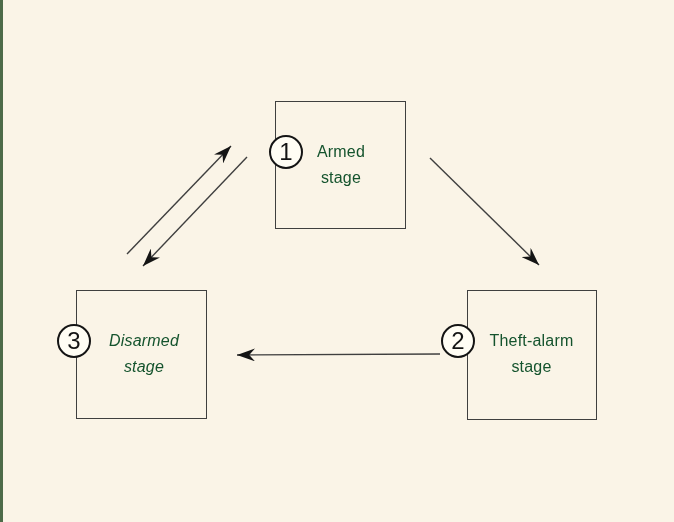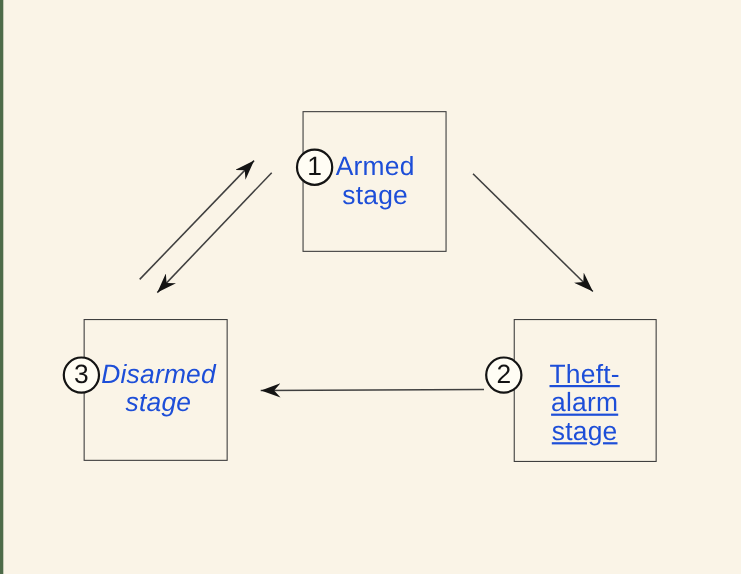--- a/index.html
+++ b/index.html
@@ -49,28 +49,28 @@
     display: flex;
     align-items: center;
     justify-content: center;
     line-height: 1;
   }
   .badge-1 { left: 269px; top: 135px; }
   .badge-2 { left: 441px; top: 324px; }
   .badge-3 { left:  57px; top: 324px; }
   .stage-label {
     position: absolute;
-    color: #1d4ed8;
-    font-size: 24px;
+    color: #14532d;
+    font-size: 16px;
     line-height: 26px;
     text-align: center;
     letter-spacing: 0.2px;
   }
   .label-armed    { left: 298px; top: 139px; width:  86px; }
-  .label-theft    { left: 474px; top: 328px; width: 115px; text-decoration: underline; }
+  .label-theft    { left: 474px; top: 328px; width: 115px; }
   .label-disarmed { left:  92px; top: 328px; width: 104px; font-style: italic; }
   .stage-label span { display: block; }
 </style>
 </head>
 <body>
 
 <div class="screen">
   <div class="stripe"></div>
 
   <svg class="arrows" width="674" height="522" viewBox="0 0 674 522">

